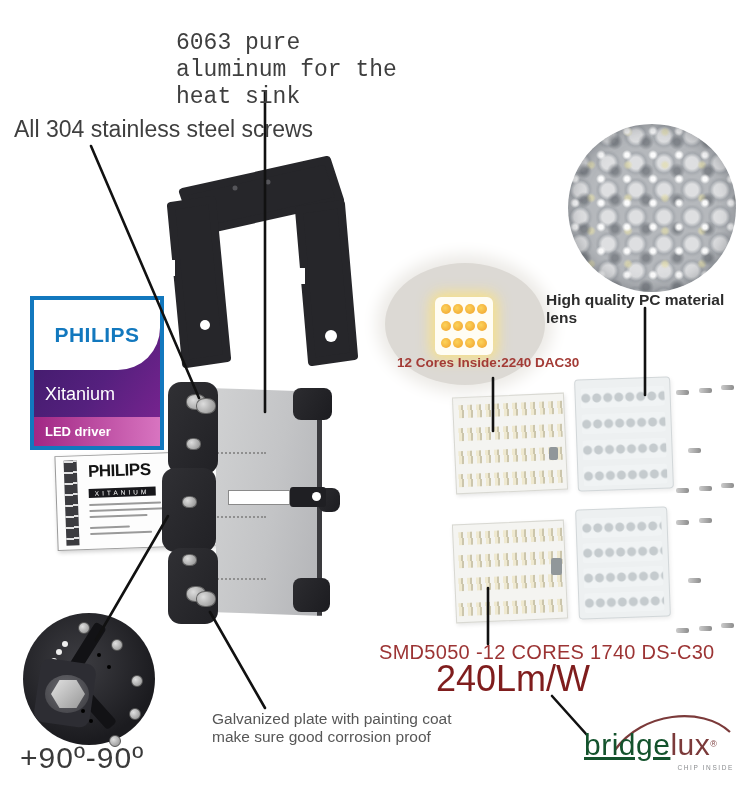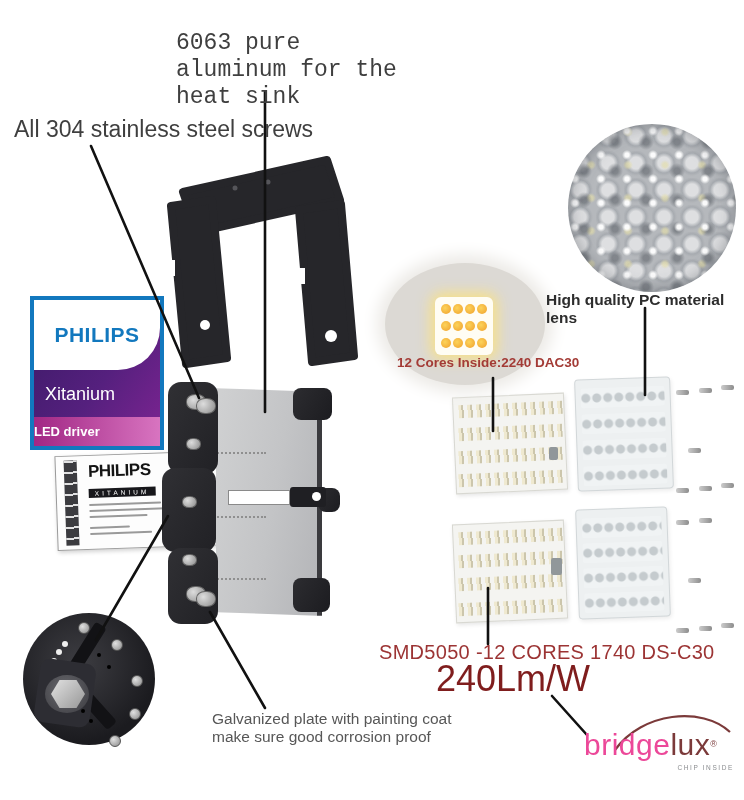--- a/index.html
+++ b/index.html
@@ -23,21 +23,21 @@
   
   .philips-badge { position:absolute; left:30px; top:296px; width:134px; height:154px;
     border:4px solid #1278be; background:linear-gradient(125deg,#3b1a66 0%,#55207e 55%,#7e2492 100%);
     z-index:12; overflow:hidden; }
   .philips-badge .white-top { position:absolute; left:0; top:0; width:100%; height:70px; background:#fff;
     border-bottom-right-radius:42px; display:flex; align-items:center; justify-content:center; }
   .philips-badge .brand { color:#1278be; font-weight:700; font-size:21px; letter-spacing:.5px; }
   .philips-badge .product { position:absolute; left:11px; top:84px; color:#fff; font-size:18px; }
   .philips-badge .strip { position:absolute; left:0; bottom:0; width:100%; height:29px;
     background:linear-gradient(90deg,#a12784,#d874c0); display:flex; align-items:center; }
-  .philips-badge .strip span { color:#fff; font-weight:700; font-size:13px; }
+  .philips-badge .strip span { color:#fff; font-weight:700; font-size:13px; margin-left:11px; }
 
   
   .driver { position:absolute; left:56px; top:453px; width:178px; height:95px; background:#fdfdfd;
     border:1px solid #9a9a9a; box-shadow:1px 2px 4px rgba(0,0,0,.18); transform:rotate(-2deg);
     z-index:11; }
   .driver .dstrip { position:absolute; left:8px; top:4px; bottom:4px; width:13px; background:#3c3c40;
     background-image:repeating-linear-gradient(180deg, rgba(255,255,255,.85) 0 2px, transparent 2px 11px); }
   .driver .dlabel { position:absolute; left:32px; top:6px; right:4px; }
   .driver .dbrand { font-weight:700; font-size:17px; color:#141414; letter-spacing:-.5px; }
   .driver .dseries { display:inline-block; background:#17171b; color:#fff; font-size:6.5px;
@@ -118,35 +118,36 @@
   .disc .dscrew { position:absolute; width:12px; height:12px; border-radius:50%;
     background:radial-gradient(circle at 35% 35%, #e0e0e0, #8a8a8a); border:1px solid #555; }
 
   
   .spec-line { position:absolute; left:379px; top:641px; color:#9c3434; font-size:20px; letter-spacing:.3px; z-index:50; white-space:nowrap; }
   .efficacy { position:absolute; left:436px; top:658px; color:#7f1d1d; font-size:36px; z-index:50; }
 
   
   .bridgelux { position:absolute; left:580px; top:712px; width:164px; height:66px; z-index:50; }
   .bridgelux .bl-text { position:absolute; left:4px; top:16px; font-size:30px; letter-spacing:.5px; }
-  .bridgelux .bl-gray { color:#ec4899; }
+  .bridgelux .bl-gray { color:#14532d;text-decoration:underline; }
   .bridgelux .bl-red { color:#7b3a3a; }
   .bridgelux .bl-reg { font-size:9px; color:#7b3a3a; vertical-align:8px; }
   .bridgelux .bl-cap { position:absolute; right:10px; top:52px; font-size:6.5px; letter-spacing:1.6px; color:#8b8d90; }
   .bridgelux svg { position:absolute; left:10px; top:-4px; }
 </style>
 </head>
 <body>
 
 <div class="canvas">
 
   <div class="lbl lbl-heatsink">6063 pure aluminum for the heat sink</div>
   <div class="lbl lbl-screws">All 304 stainless steel screws</div>
   <div class="lbl lbl-lens">High quality PC material lens</div>
   <div class="lbl lbl-galv">Galvanized plate with painting coat make sure good corrosion proof</div>
+  <div class="lbl lbl-rot">+90º-90º</div>
 
   <svg class="lines" width="744" height="800">
     <g stroke="#111" stroke-width="2.6" stroke-linecap="round">
       <line x1="265" y1="92" x2="265" y2="412"></line>
       <line x1="91" y1="146" x2="199" y2="398"></line>
       <line x1="493" y1="378" x2="493" y2="431"></line>
       <line x1="645" y1="308" x2="645" y2="395"></line>
       <line x1="488" y1="588" x2="488" y2="644"></line>
       <line x1="552" y1="696" x2="587" y2="735"></line>
       <line x1="168" y1="516" x2="96" y2="640"></line>

